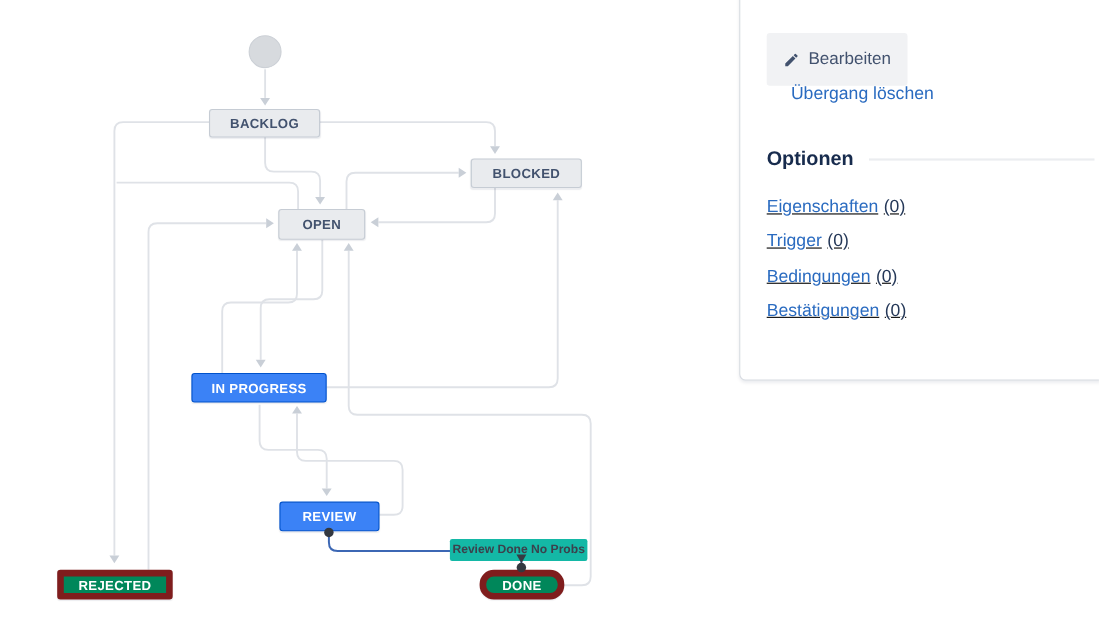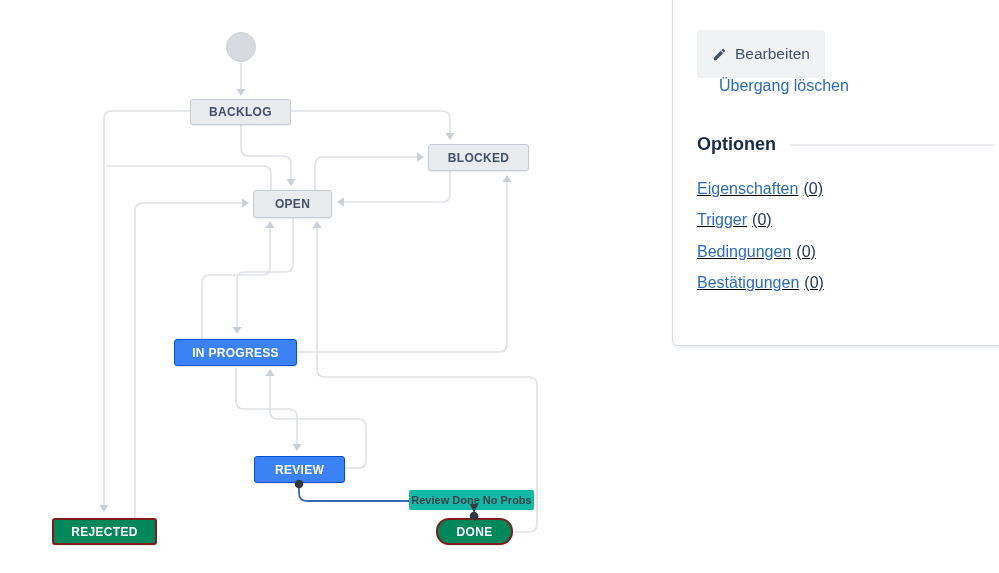--- a/index.html
+++ b/index.html
@@ -12,21 +12,21 @@
   .diagram{position:absolute;left:0;top:0;width:660px;height:573px;}
   .edges{position:absolute;left:0;top:0;}
   .node{
     position:absolute;display:flex;align-items:center;justify-content:center;
     box-sizing:border-box;border-radius:3px;
     font-size:12px;font-weight:bold;letter-spacing:.3px;
     box-shadow:0 1px 1px rgba(9,30,66,.08);
   }
   .node.grey{background:#e9ebee;border:1px solid #c6ccd4;color:#42526e;}
   .node.blue{background:#3b82f6;border:1px solid #0052cc;color:#ffffff;}
-  .node.green{background:#00875a;border:2px solid #7f1d1d;color:#ffffff;}
+  .node.green{background:#00875a;border:6px solid #7f1d1d;color:#ffffff;}
   .start-circle{
     position:absolute;left:226px;top:32px;width:30px;height:30px;
     background:#d7dade;border:1px solid #ccd0d6;border-radius:50%;box-sizing:border-box;
   }
   .transition-label{
     position:absolute;left:385px;top:490px;width:125px;height:20px;
     background:#14b8a6;border-radius:2px;box-sizing:border-box;
     display:flex;align-items:center;justify-content:center;
     font-size:11px;font-weight:bold;color:#3b414c;white-space:nowrap;margin-left:24px;
   }

